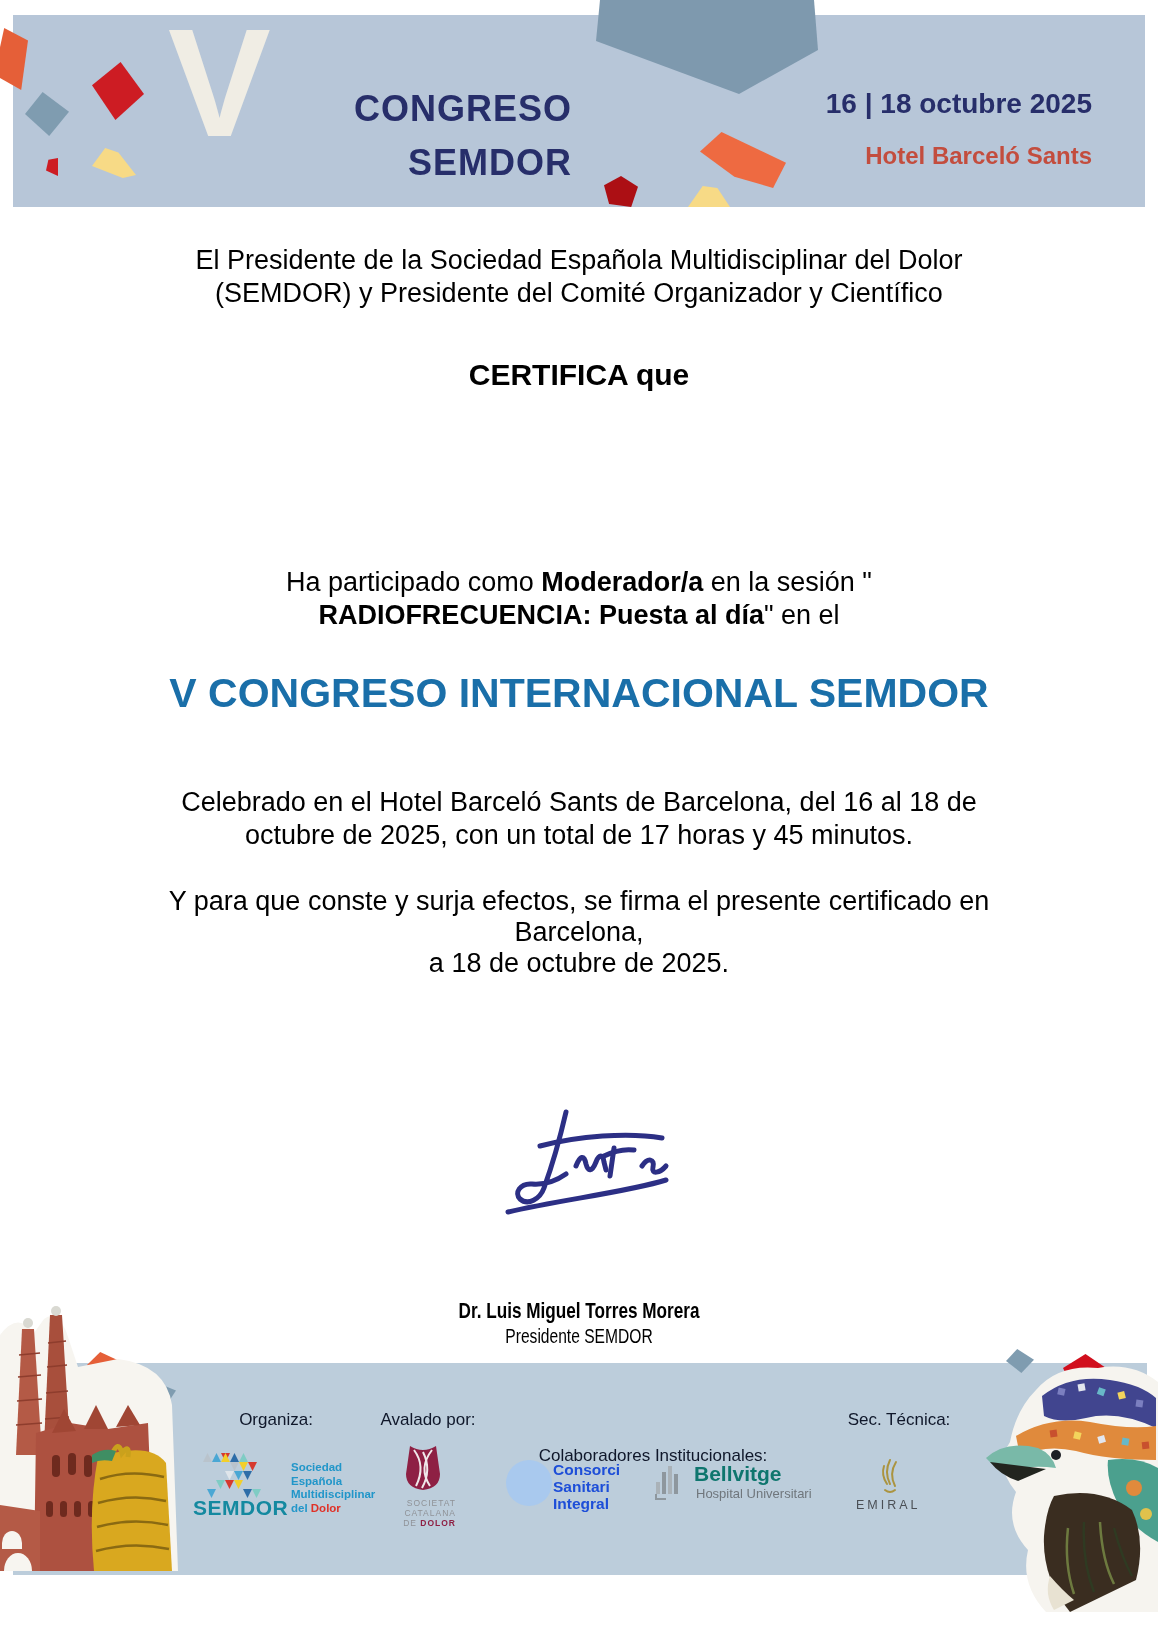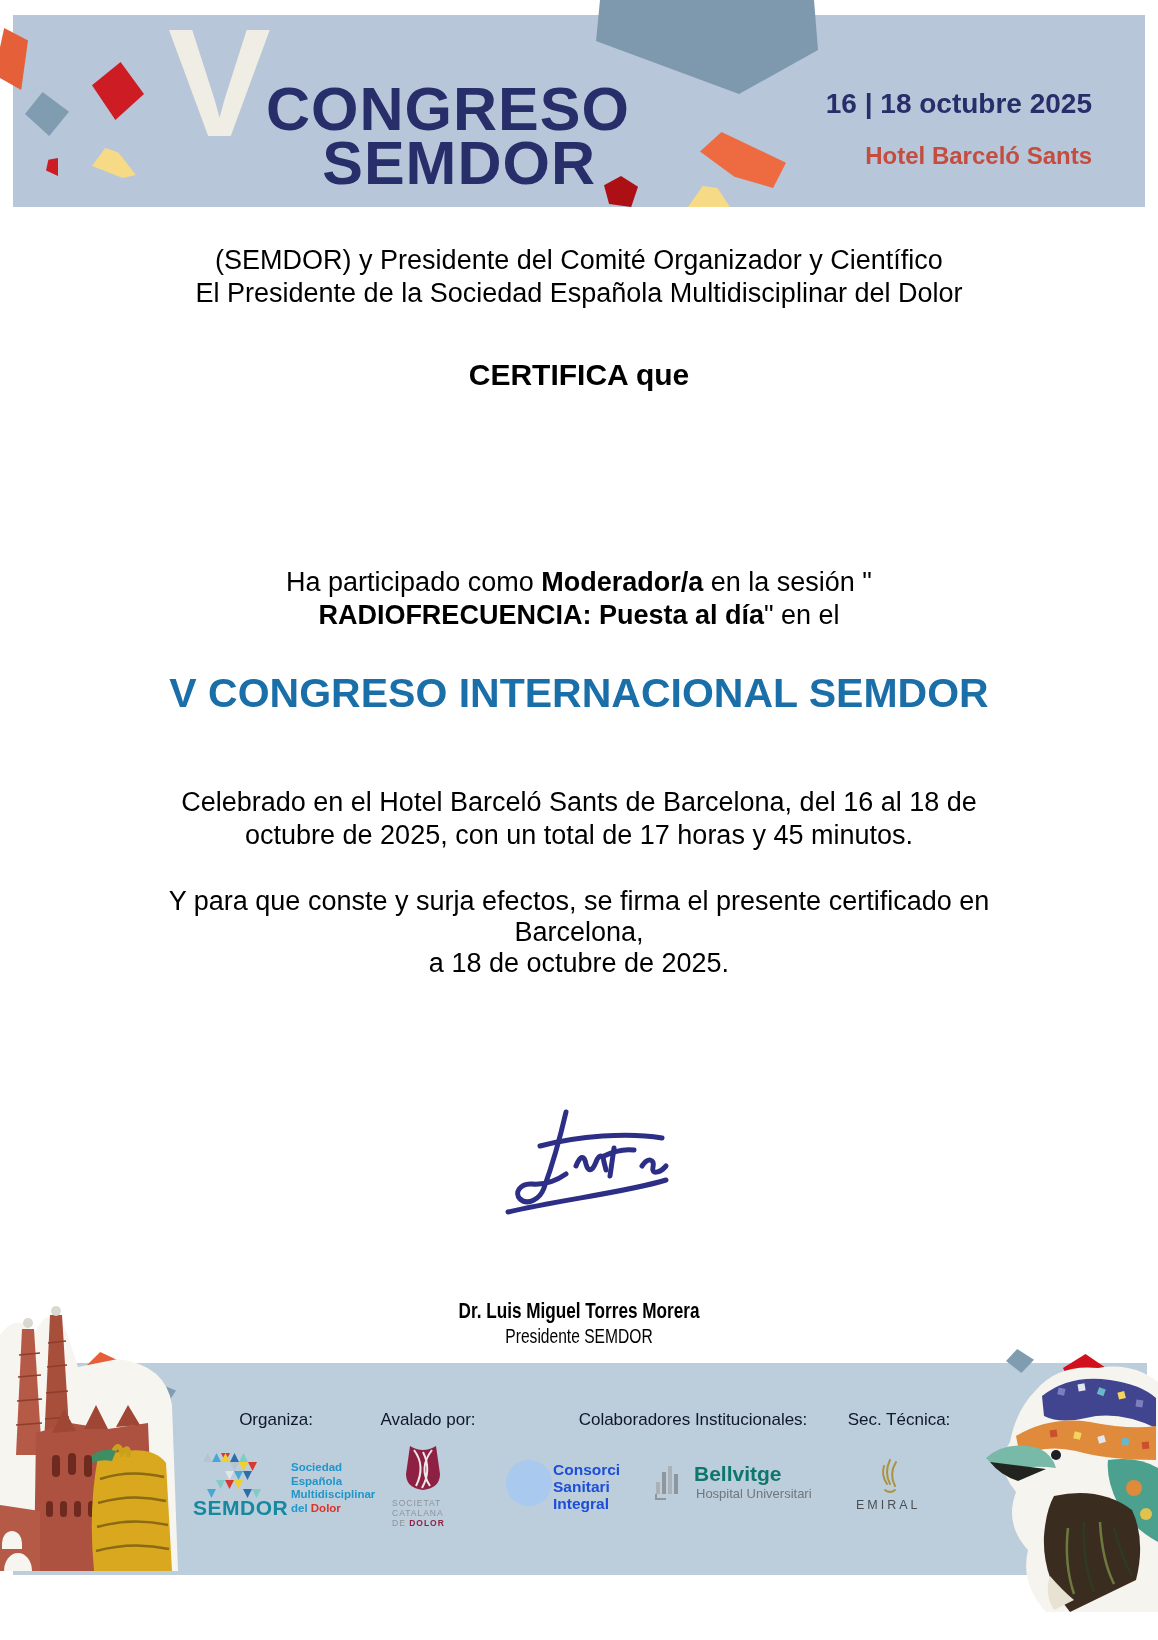--- a/index.html
+++ b/index.html
@@ -5,22 +5,22 @@
   html,body{margin:0;padding:0;background:#fff;}
   .page{position:relative;width:1158px;height:1640px;background:#fff;
         font-family:"Liberation Sans",sans-serif;overflow:hidden;color:#000;}
   .abs{position:absolute;}
   .ctr{position:absolute;left:50%;transform:translateX(-50%);text-align:center;white-space:nowrap;}
 
   
   .band{position:absolute;left:13px;top:15px;width:1132px;height:192px;background:#b7c6d8;}
   .v-numeral{position:absolute;left:168px;top:6px;font-size:154px;font-weight:800;
              color:#f0ede4;line-height:1;letter-spacing:-4px;}
-  .hdr-title{position:absolute;left:266px;top:82px;width:330px;text-align:right;
-             color:#272e6a;font-weight:800;font-size:61px;line-height:54px;letter-spacing:1px;}
+  .hdr-title{position:absolute;left:242px;top:82px;width:330px;text-align:right;
+             color:#272e6a;font-weight:800;font-size:36px;line-height:54px;letter-spacing:1px;}
   .hdr-info{position:absolute;right:66px;top:88px;text-align:right;}
   .hdr-date{font-size:28px;font-weight:600;color:#272e6a;margin-bottom:22px;}
   .hdr-date b{font-weight:800;}
   .hdr-venue{font-size:24px;font-weight:600;color:#c34d3e;margin-bottom:3px;}
   .hdr-city{font-size:30px;font-weight:800;color:#c8473a;}
   .shape{position:absolute;}
 
   
   .t-intro{top:244px;font-size:27px;line-height:33px;}
   .t-certifica{top:358px;font-size:30px;font-weight:700;}
@@ -34,21 +34,21 @@
   .signer-role{top:1325px;font-size:20px;font-weight:400;transform:translateX(-50%) scaleX(.78);}
 
   
   .fband{position:absolute;left:13px;top:1363px;width:1134px;height:212px;background:#bccddb;}
   .flabel{position:absolute;top:1410px;transform:translateX(-50%);font-size:17px;color:#0f172a;}
   .semdor-word{position:absolute;left:193px;top:1496px;font-size:21px;font-weight:800;
                color:#1489a0;letter-spacing:.5px;}
   .semdor-tag{position:absolute;left:291px;top:1461px;font-size:11.5px;line-height:13.5px;
               font-weight:700;color:#2196c9;}
   .semdor-tag .accent{color:#e03127;}
-  .societat-cap{position:absolute;left:392px;top:1498px;width:64px;text-align:left;
+  .societat-cap{position:absolute;left:392px;top:1498px;width:64px;text-align:right;
                 font-size:8.5px;line-height:10px;letter-spacing:1px;color:#8f9297;}
   .societat-cap .accent{color:#8e2044;font-weight:700;}
   .consorci-circle{position:absolute;left:506px;top:1460px;width:46px;height:46px;
                    border-radius:50%;background:#a9c9ee;}
   .consorci-text{position:absolute;left:553px;top:1461px;font-size:15.5px;line-height:17px;
                  font-weight:800;color:#1d4ed8;}
   .bellvitge-name{position:absolute;left:694px;top:1462px;font-size:21px;font-weight:700;color:#0f766e;}
   .bellvitge-sub{position:absolute;left:696px;top:1486px;font-size:13px;color:#6f767c;}
   .emiral-name{position:absolute;left:856px;top:1498px;font-size:12.5px;letter-spacing:3px;color:#4a4f55;}
 </style>
@@ -79,22 +79,22 @@
     <div>CONGRESO</div>
     <div>SEMDOR</div>
   </div>
 
   <div class="hdr-info">
     <div class="hdr-date"><span>16 | 18 octubre </span><b>2025</b></div>
     <div class="hdr-venue">Hotel Barceló Sants</div>
   </div>
 
   <div class="ctr t-intro">
+    <div>El Presidente de la Sociedad Española Multidisciplinar del Dolor</div>
     <div>(SEMDOR) y Presidente del Comité Organizador y Científico</div>
-    <div>El Presidente de la Sociedad Española Multidisciplinar del Dolor</div>
   </div>
 
   <div class="ctr t-certifica">CERTIFICA que</div>
 
 
   <div class="ctr t-part">
     <div><span>Ha participado como </span><b>Moderador/a</b><span> en la sesión "</span></div>
     <div><b>RADIOFRECUENCIA: Puesta al día</b><span>" en el</span></div>
   </div>
 
@@ -133,21 +133,21 @@
   <div class="shape" style="left:87px;top:1352px;width:33px;height:37px;background:#e55f38;clip-path:polygon(40% 0,100% 25%,85% 100%,10% 85%,0 35%);"></div>
   <div class="shape" style="left:132px;top:1378px;width:44px;height:36px;background:#7f9cb0;clip-path:polygon(30% 0,100% 35%,65% 100%,0 55%);"></div>
   <div class="shape" style="left:84px;top:1421px;width:40px;height:30px;background:#f5d878;clip-path:polygon(35% 0,65% 0,100% 80%,85% 100%,10% 95%,0 75%);"></div>
 
   <div class="shape" style="left:1006px;top:1349px;width:28px;height:24px;background:#7f9cb0;clip-path:polygon(40% 0,100% 45%,55% 100%,0 50%);"></div>
   <div class="shape" style="left:1063px;top:1354px;width:50px;height:47px;background:#d10f1d;clip-path:polygon(45% 0,100% 40%,60% 100%,25% 85%,0 30%);"></div>
   <div class="shape" style="left:1116px;top:1384px;width:30px;height:28px;background:#f5d878;clip-path:polygon(50% 0,100% 30%,85% 100%,10% 95%,0 35%);"></div>
 
   <div class="flabel" style="left:276px;">Organiza:</div>
   <div class="flabel" style="left:428px;">Avalado por:</div>
-  <div class="flabel" style="left:693px;">Colaboradores Institucionales:</div>
+  <div class="flabel" style="left:653px;margin-top:36px;">Colaboradores Institucionales:</div>
   <div class="flabel" style="left:899px;">Sec. Técnica:</div>
 
   <svg class="abs" style="left:198px;top:1450px;" width="70" height="48" viewBox="0 0 70 48">
     <path d="M5,12 l9,0 -4.5,-9z" fill="#b9c3cc"></path>
     <path d="M14,12 l9,0 -4.5,-9z" fill="#4aa7d4"></path>
     <path d="M23,3 l9,0 -4.5,9z" fill="#d6392f"></path>
     <path d="M23,12 l9,0 -4.5,-9z" fill="#f2cf2b"></path>
     <path d="M32,12 l9,0 -4.5,-9z" fill="#2d6da8"></path>
     <path d="M41,12 l9,0 -4.5,-9z" fill="#7fccc4"></path>
     <path d="M32,12 l9,0 -4.5,9z" fill="#b9c3cc"></path>

